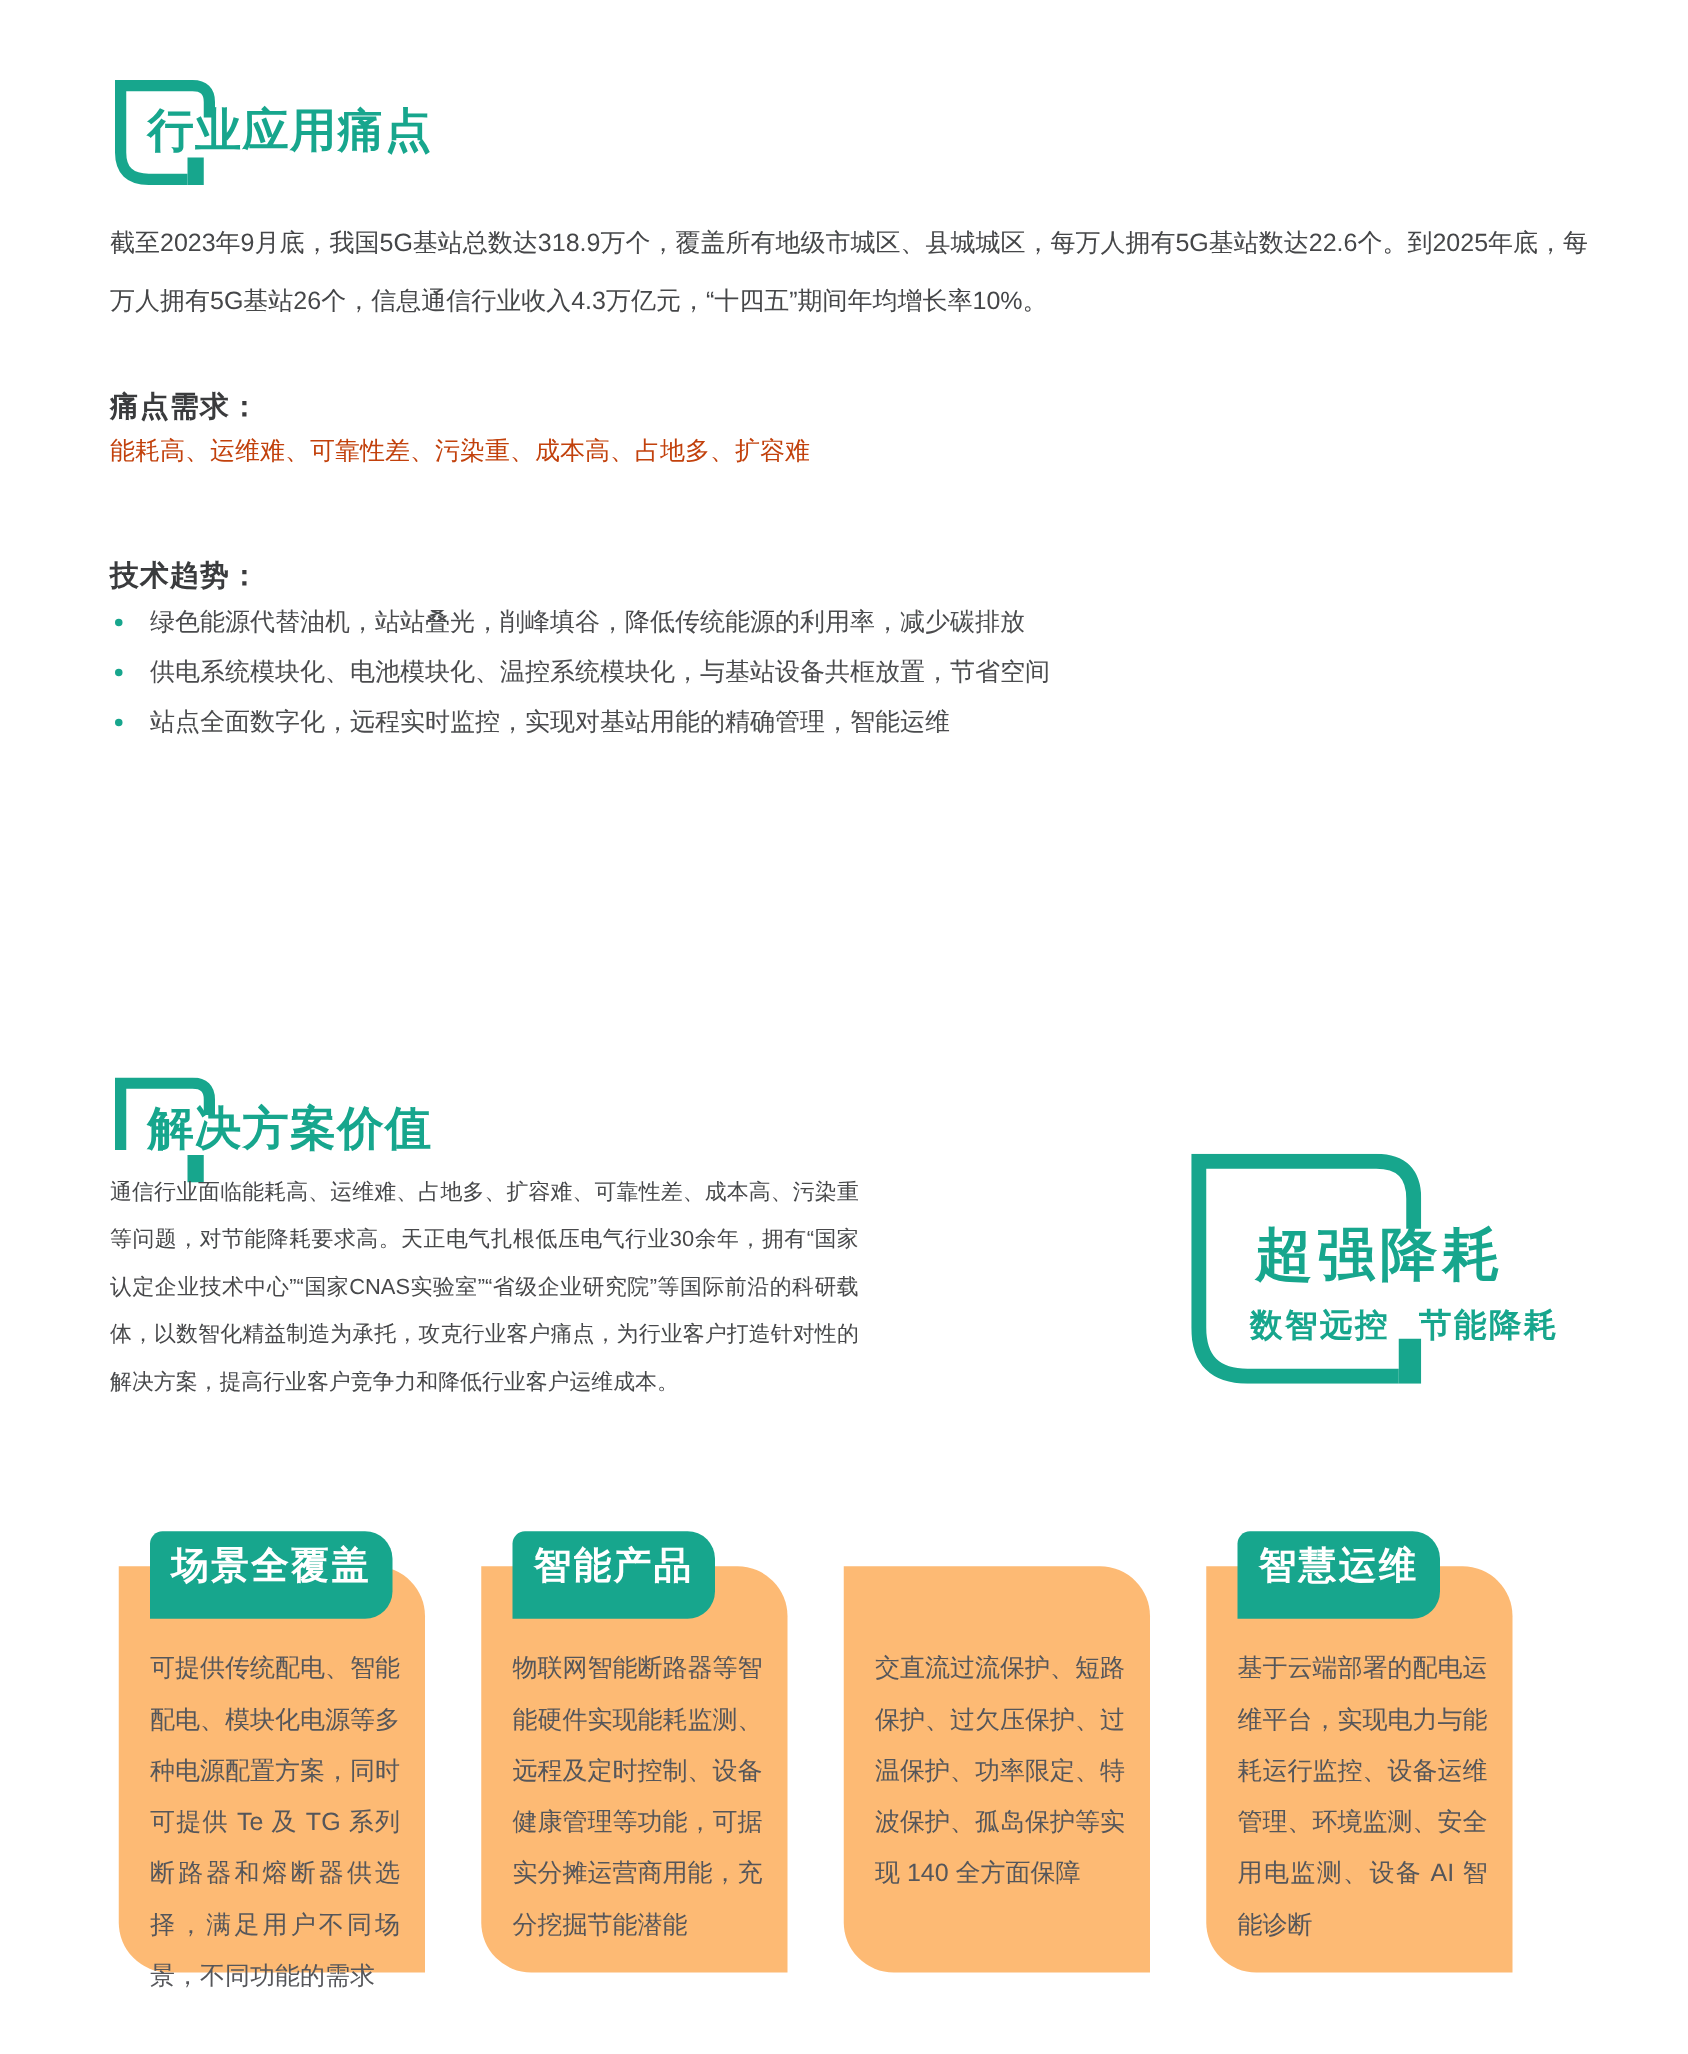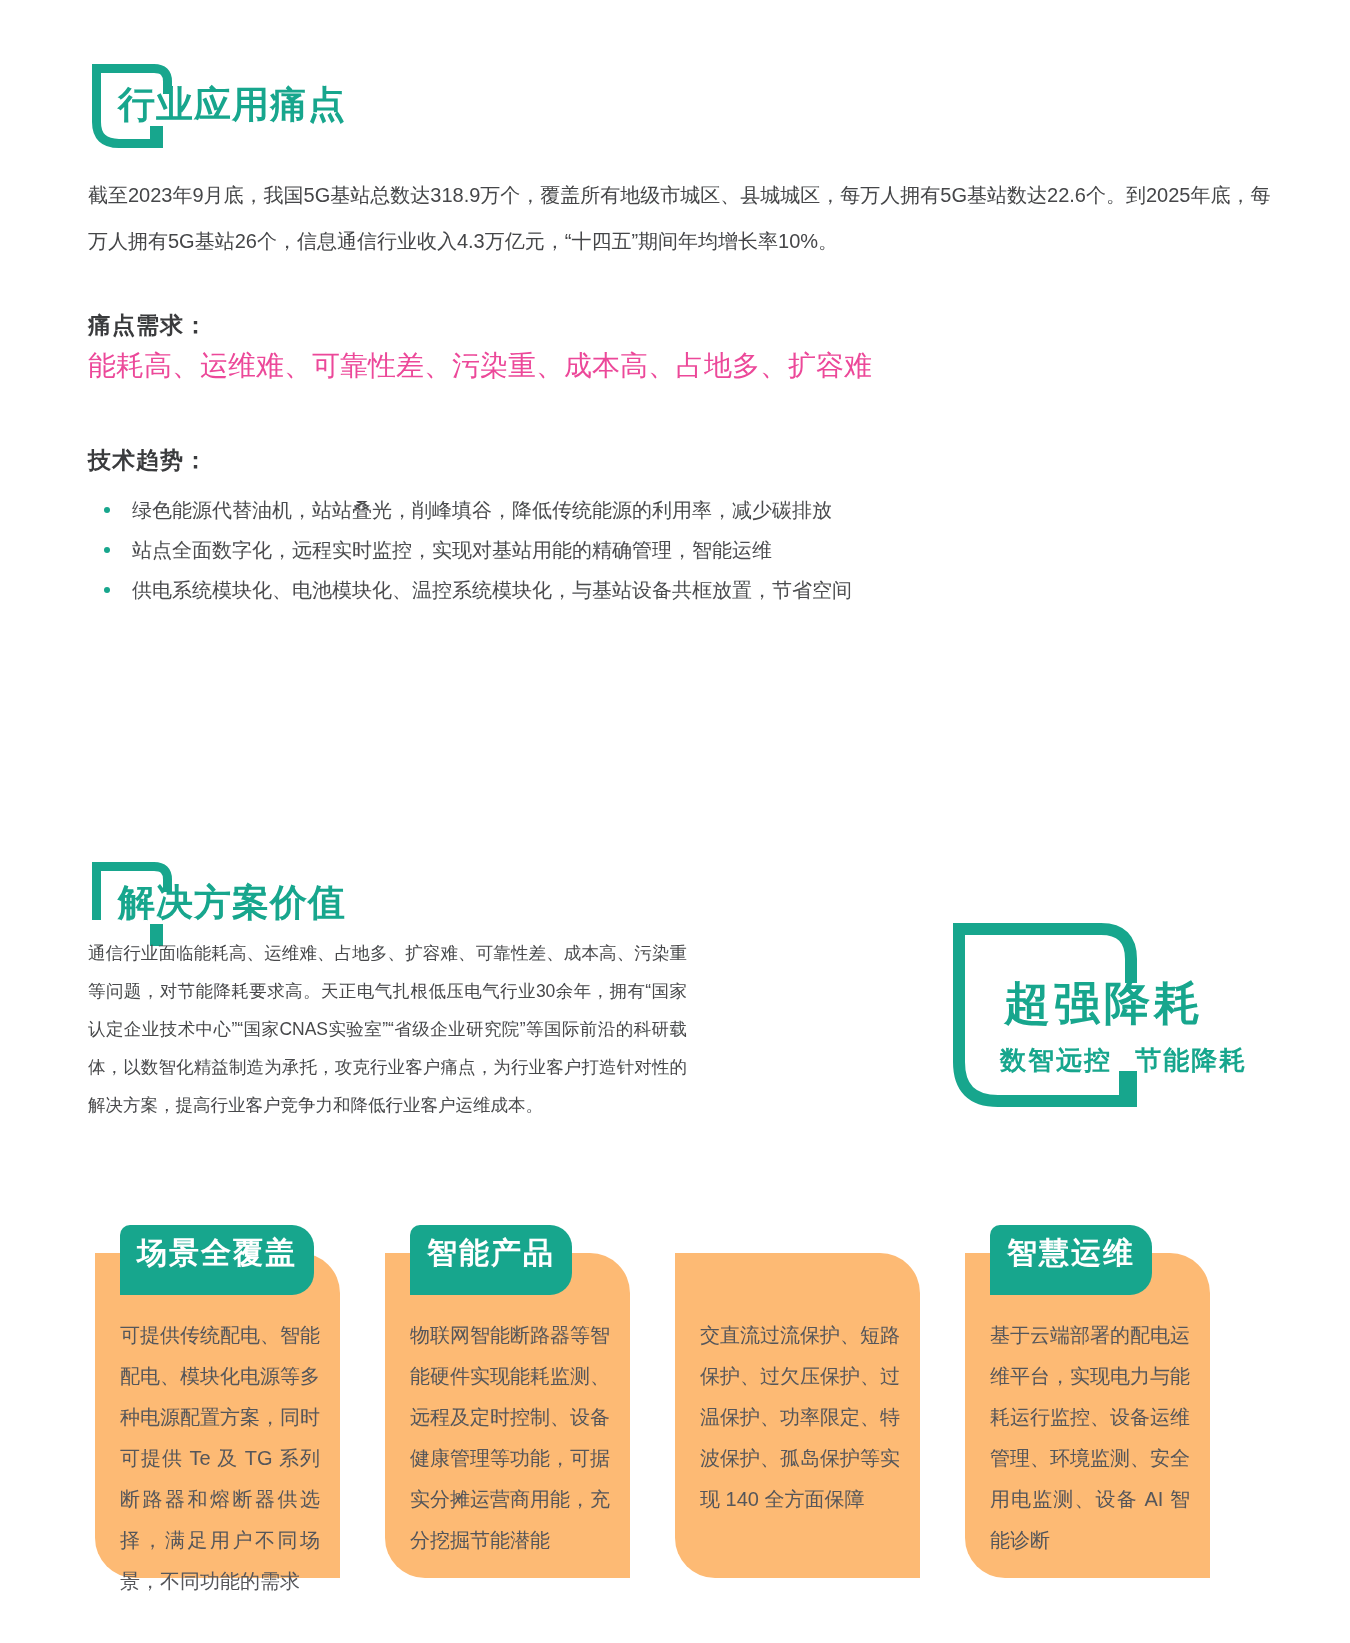--- a/index.html
+++ b/index.html
@@ -18,24 +18,24 @@
   .intro{
     position:absolute;left:88px;top:172px;width:1192px;margin:0;
     font-size:20px;line-height:46px;color:#454648;
   }
   .block-heading{
     position:absolute;left:88px;margin:0;
     font-size:23px;font-weight:bold;color:#3A3B3D;letter-spacing:1px;
   }
   .pain-text{
     position:absolute;left:88px;top:347px;margin:0;
-    font-size:28px;color:#ec4899;
+    font-size:20px;color:#c2410c;
   }
   .trend-list{
-    position:absolute;left:90px;top:478px;margin:12px;padding:0;list-style:none;
+    position:absolute;left:90px;top:478px;margin:0;padding:0;list-style:none;
     font-size:20px;color:#4A4B4D;
   }
   .trend-list li{display:flex;align-items:flex-start;line-height:40px;}
   .trend-list .dot{
     flex:0 0 auto;width:6px;height:6px;border-radius:50%;background:#17A68D;
     margin:17px 22px 0 2px;
   }
   .value-body{
     position:absolute;left:88px;top:934px;width:599px;margin:0;
     font-size:17.5px;line-height:38px;color:#47484A;text-align:justify;
@@ -92,25 +92,25 @@
   <p class="pain-text">能耗高、运维难、可靠性差、污染重、成本高、占地多、扩容难</p>
 
   <h3 class="block-heading" style="top:445px;text-align:center;">技术趋势：</h3>
   <ul class="trend-list">
     <li>
       <span class="dot"></span>
       <span>绿色能源代替油机，站站叠光，削峰填谷，降低传统能源的利用率，减少碳排放</span>
     </li>
     <li>
       <span class="dot"></span>
-      <span>站点全面数字化，远程实时监控，实现对基站用能的精确管理，智能运维</span>
+      <span>供电系统模块化、电池模块化、温控系统模块化，与基站设备共框放置，节省空间</span>
     </li>
     <li>
       <span class="dot"></span>
-      <span>供电系统模块化、电池模块化、温控系统模块化，与基站设备共框放置，节省空间</span>
+      <span>站点全面数字化，远程实时监控，实现对基站用能的精确管理，智能运维</span>
     </li>
   </ul>
 
   <div class="sec-header" style="left:92px;top:862px;">
     <svg width="80" height="84" viewBox="0 0 80 84">
       <path d="M75.5 30 V17.5 Q75.5 4.5 62 4.5 H4.5 V58 Qq4.5 79.5 27 79.5 H58" fill="none" stroke="#17A68D" stroke-width="9"></path>
       <rect x="58" y="62" width="13" height="22" fill="#17A68D"></rect>
     </svg>
     <h2 class="sec-title">解决方案价值</h2>
   </div>

